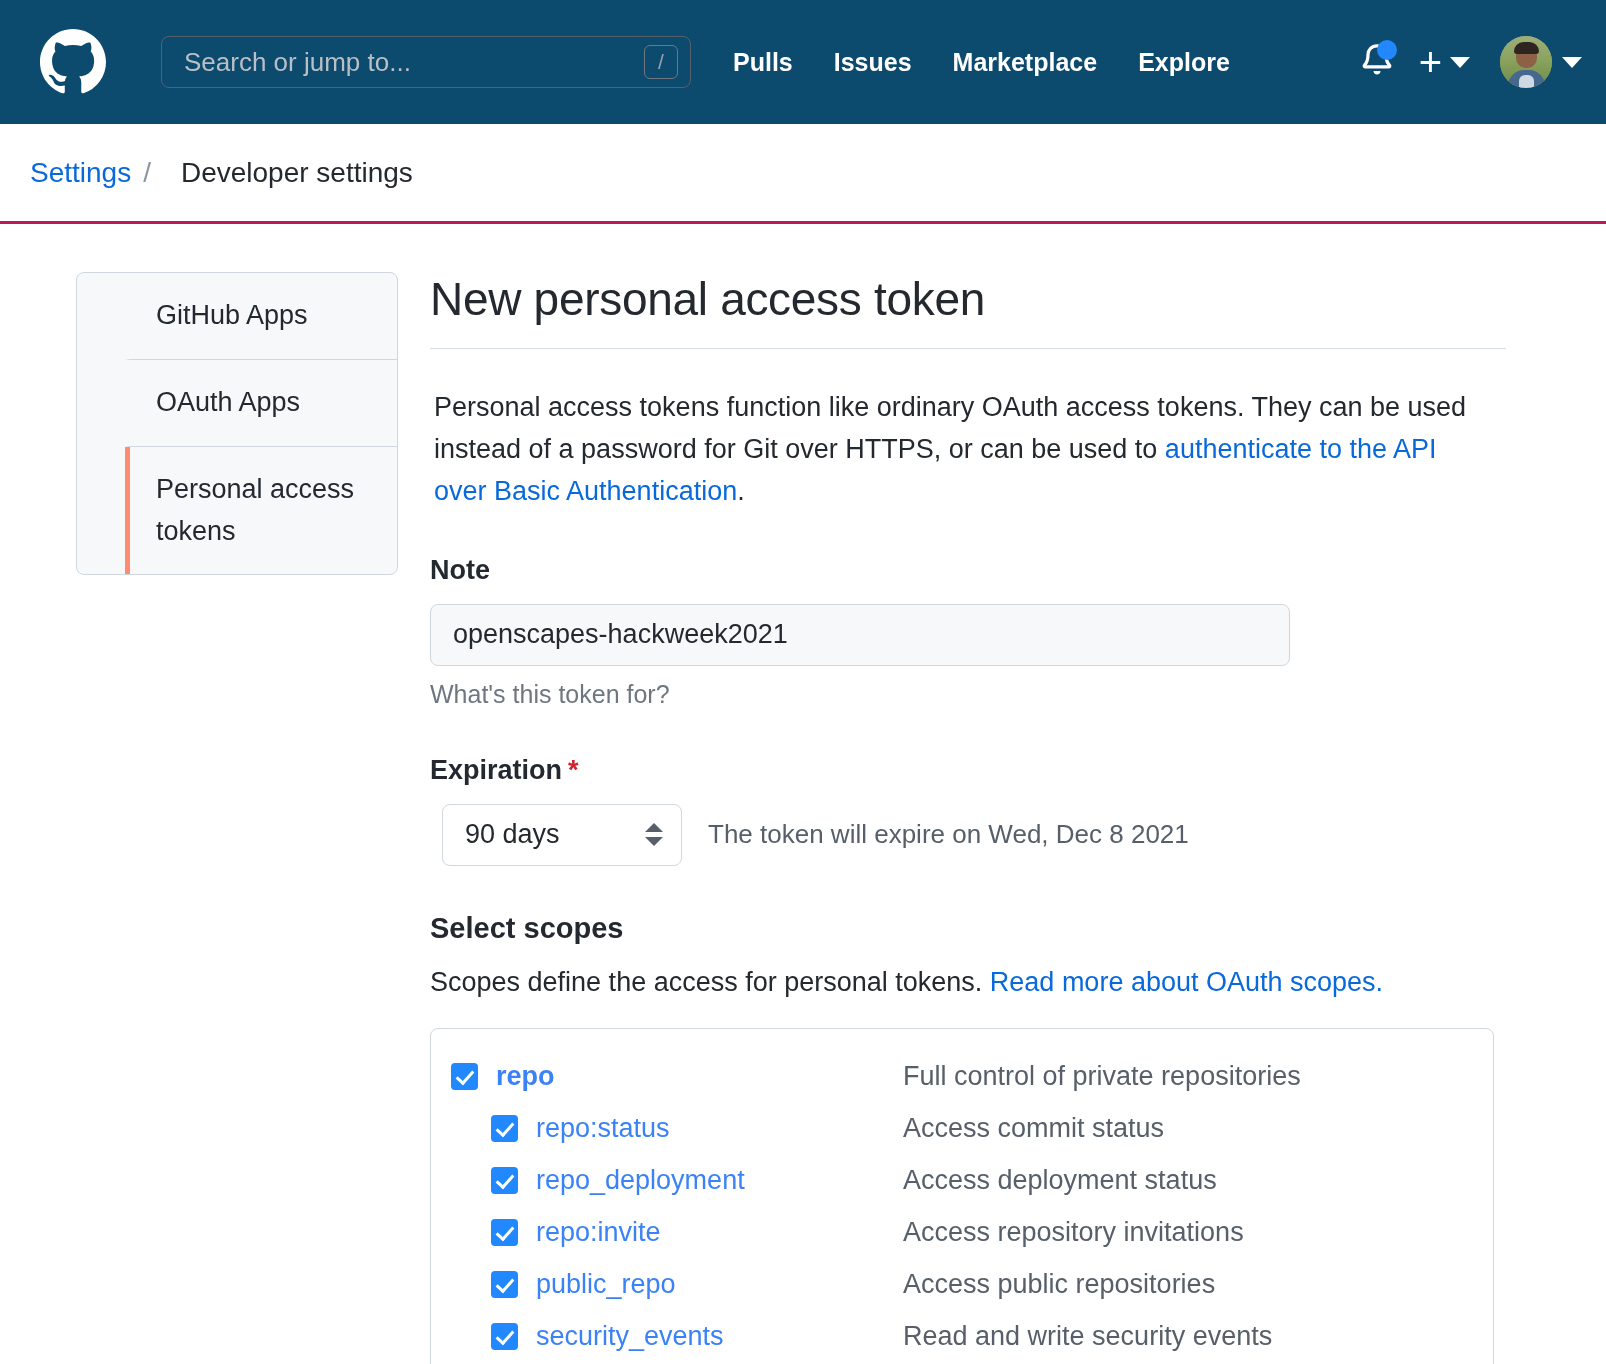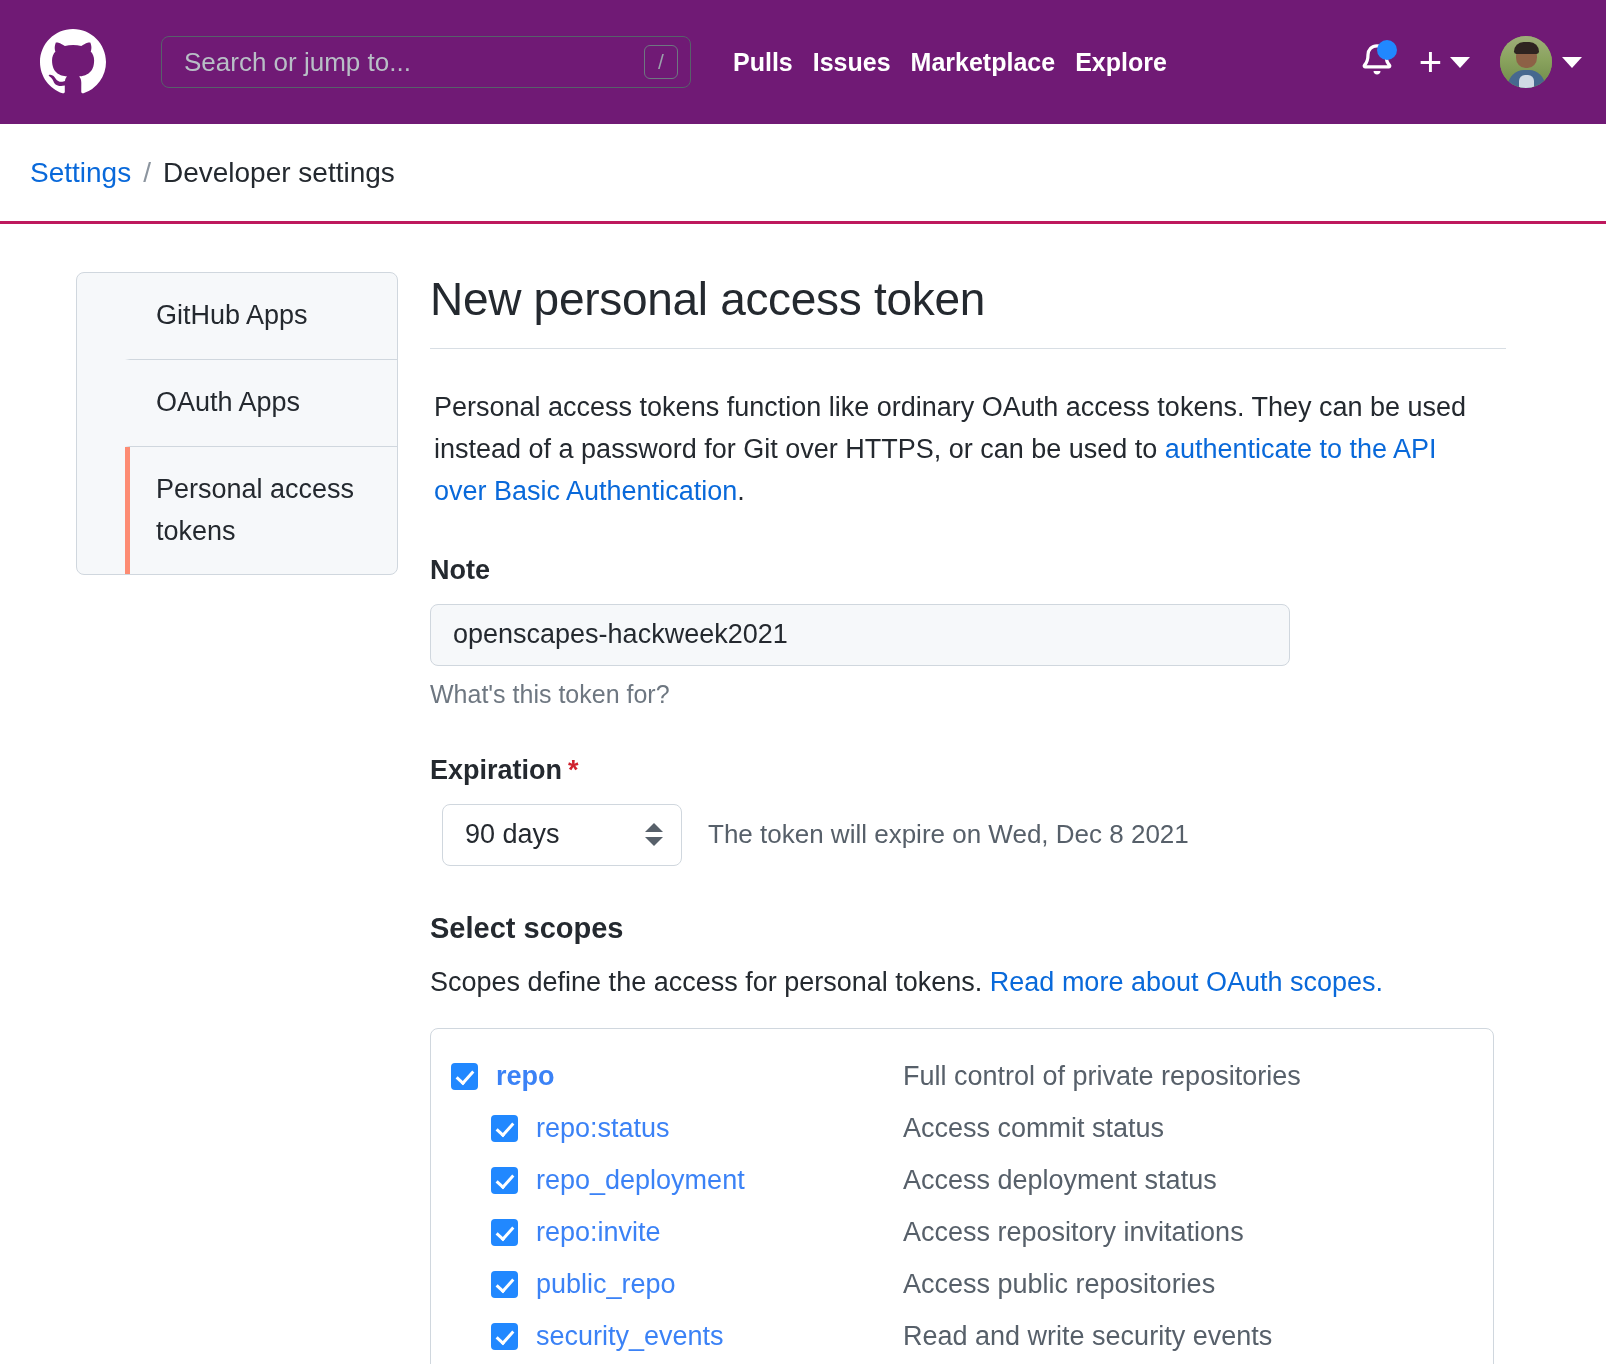--- a/index.html
+++ b/index.html
@@ -7,21 +7,21 @@
     margin: 0; padding: 0;
     width: 1606px; height: 1364px;
     background: #ffffff;
     font-family: "Liberation Sans", sans-serif;
     -webkit-font-smoothing: antialiased;
   }
 
   
   .gh-header {
     height: 124px;
-    background: #701a75;
+    background: #0c4a6e;
     display: flex;
     align-items: center;
     padding: 0 24px 0 40px;
     width: 100%;
   }
   .gh-logo { width: 66px; height: 66px; flex: 0 0 auto; }
   .search-wrap {
     margin-left: 55px;
     width: 530px;
     height: 52px;
@@ -43,21 +43,21 @@
     width: 34px; height: 34px;
     border: 1px solid #6e7781;
     border-radius: 6px;
     color: #9aa2ab;
     font-size: 21px;
     display: flex; align-items: center; justify-content: center;
   }
   .gh-nav {
     display: flex;
     align-items: flex-end;
-    gap: 20px;
+    gap: 41px;
     margin-left: 42px;
   }
   .gh-nav a {
     color: #ffffff;
     font-size: 25px;
     font-weight: bold;
     text-decoration: none;
     white-space: nowrap;
   }
   .gh-right {
@@ -99,21 +99,21 @@
   .breadcrumb-bar {
     height: 100px;
     border-bottom: 3px solid #be185d;
     display: flex;
     align-items: center;
     padding-left: 30px;
     font-size: 28px;
   }
   .crumb-link { color: #0969da; text-decoration: none; }
   .crumb-sep { color: #8c959f; margin: 0 12px; }
-  .crumb-current { color: #24292f; }
+  .crumb-current { color: #24292f; margin-left: 18px; }
 
   
   .page {
     display: flex;
     padding: 48px 0 0 0;
   }
   .sidebar {
     width: 322px;
     margin-left: 76px;
     border: 1px solid #d0d7de;

